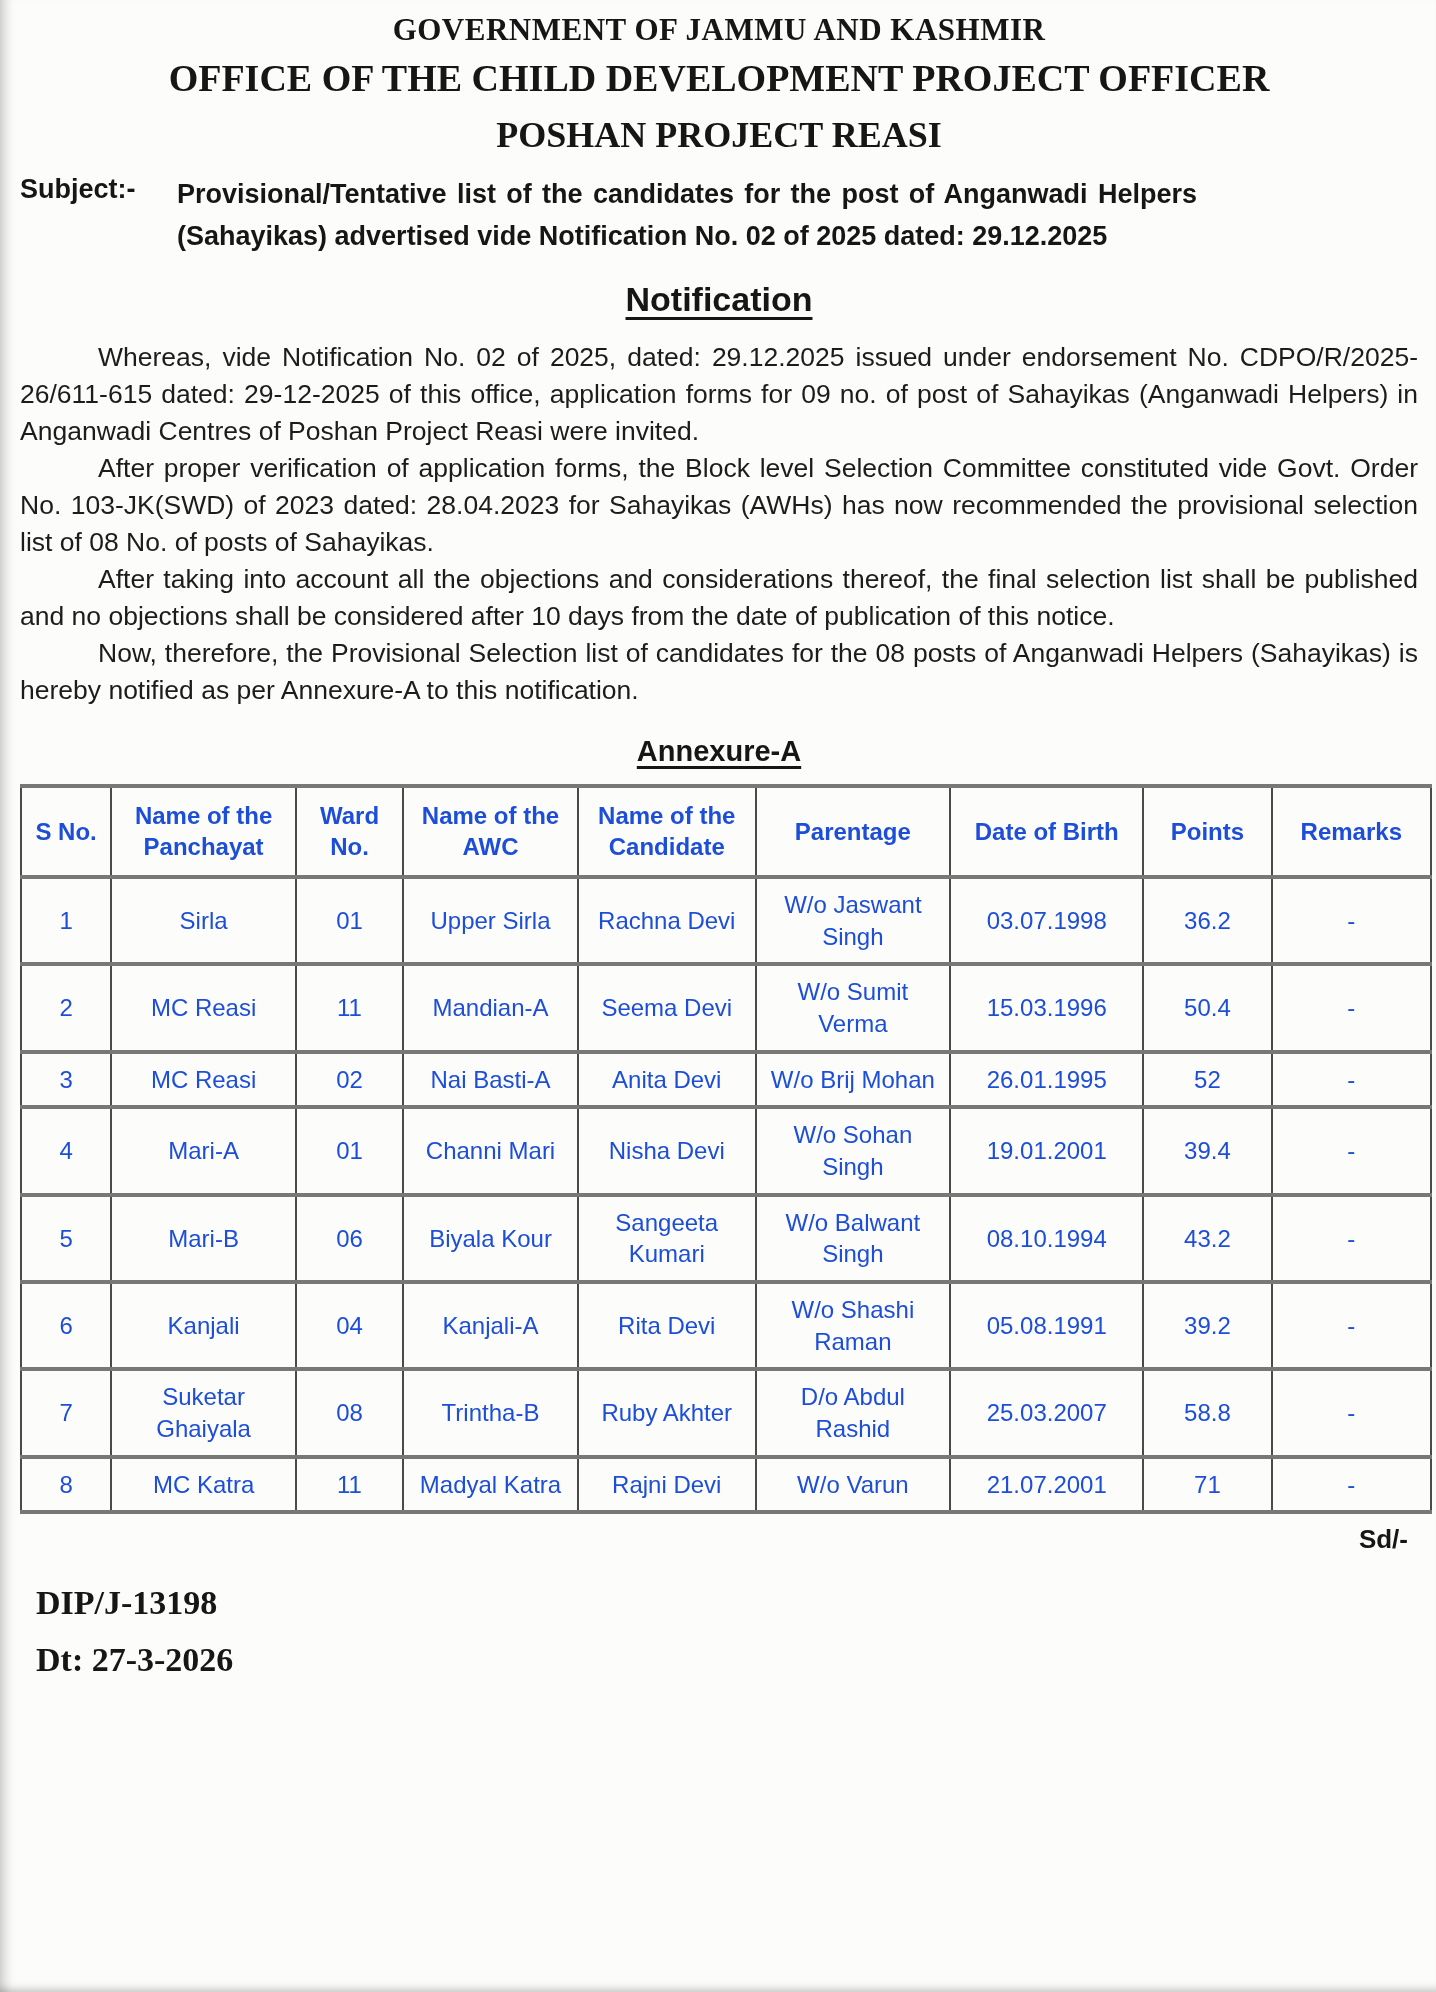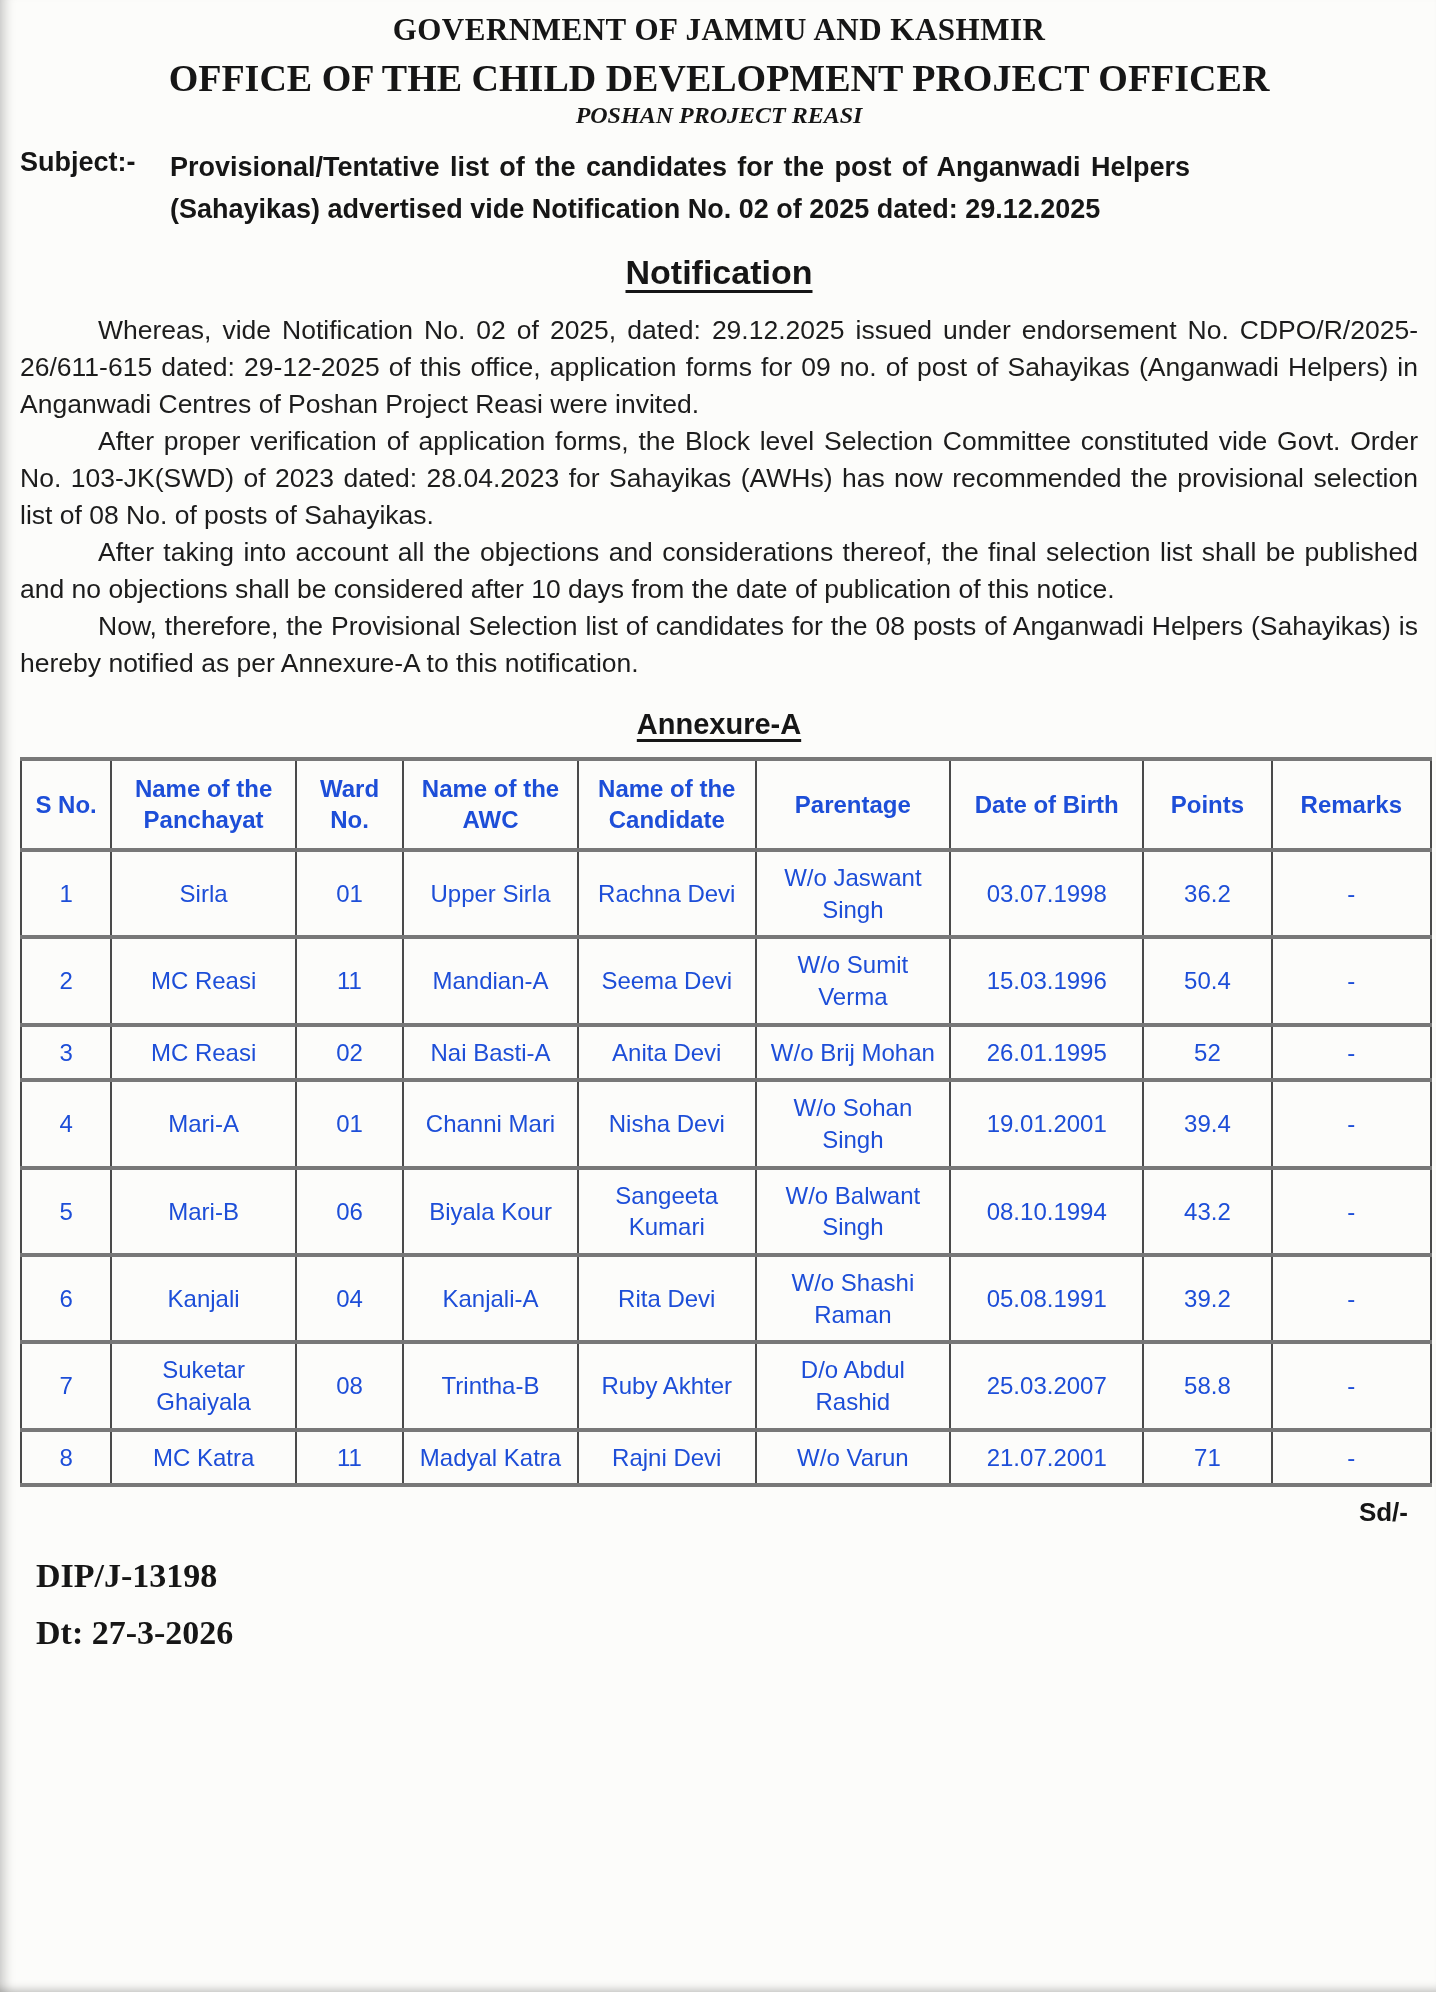--- a/index.html
+++ b/index.html
@@ -15,24 +15,24 @@
     padding: 10px 18px 10px 20px;
     overflow: hidden;
     box-shadow: inset 14px 0 12px -10px rgba(0,0,0,0.22),
                 inset 0 -10px 10px -8px rgba(0,0,0,0.25);
   }
 
   
   .masthead { text-align: center; font-family: "Liberation Serif", serif; font-weight: bold; }
   .masthead-line1 { font-size: 31px; letter-spacing: 0.5px; padding-top: 2px; }
   .masthead-line2 { font-size: 38px; margin-top: 8px; }
-  .masthead-line3 { font-size: 24px; margin-top: 2px; font-style: italic; }
-
-  
-  .subject-row { display: flex; margin-top: 18px; font-weight: bold; font-size: 27px; }
+  .masthead-line3 { font-size: 36px; margin-top: 14px; }
+
+  
+  .subject-row { display: flex; margin-top: 18px; font-weight: bold; font-size: 27px; gap: 7px; }
   .subject-label { width: 150px; flex: 0 0 auto; }
   .subject-text { width: 1020px; text-align: justify; line-height: 1.55; }
 
   
   .notif-heading {
     text-align: center;
     font-size: 34px;
     font-weight: bold;
     text-decoration: underline;
     text-decoration-thickness: 3px;

